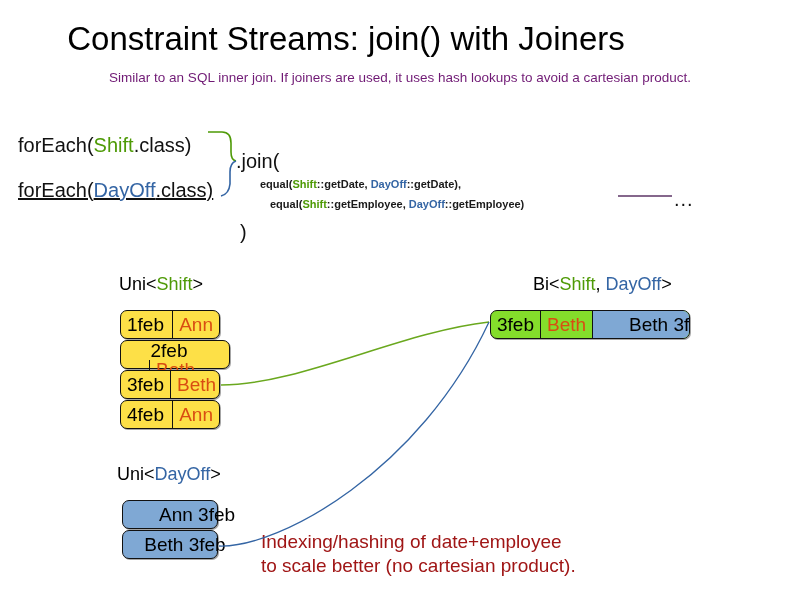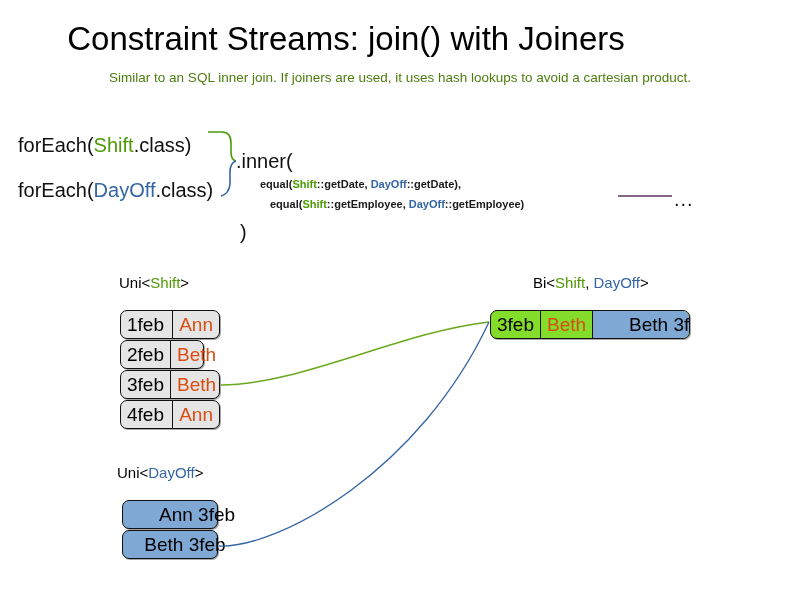--- a/index.html
+++ b/index.html
@@ -33,21 +33,21 @@
     letter-spacing: 0px;
     white-space: nowrap;
     color: #000;
   }
   #subtitle {
     position: absolute;
     left: 0; top: 70px;
     width: 800px;
     text-align: center;
     font-size: 13.5px;
-    color: #4d7c0f;
+    color: #701a75;
     white-space: nowrap;
   }
 
   
   .code-line {
     position: absolute;
     white-space: nowrap;
     font-size: 20px;
     color: #111111;
   }
@@ -55,78 +55,78 @@
     position: absolute;
     white-space: nowrap;
     font-size: 11px;
     color: #1a1a1a;
     font-weight: bold;
   }
   .tok-shift  { color: #4e9a06; }
   .tok-dayoff { color: #3465a4; }
 
   #foreach-shift  { left: 18px; top: 121px; margin-top: 13px; }
-  #foreach-dayoff { left: 18px; top: 179px; }
+  #foreach-dayoff { left: 18px; top: 179px; text-decoration: underline; }
   #join-open      { left: 236px; top: 150px; }
   #join-close     { left: 240px; top: 221px; }
   #equal-date     { left: 260px; top: 178px; }
   #equal-employee { left: 260px; top: 198px; margin-left: 10px; }
 
   #ellipsis {
     position: absolute;
     left: 674px; top: 188px;
     font-size: 20px;
     color: #111;
     letter-spacing: 1px;
   }
 
   
   .stream-label {
     position: absolute;
     white-space: nowrap;
-    font-size: 15px;
+    font-size: 18px;
     color: #000;
   }
   #label-uni-shift  { left: 119px; top: 274px; }
   #label-bi         { left: 502px; top: 274px; margin-left: 31px; }
   #label-uni-dayoff { left: 107px; top: 464px; margin-left: 10px; }
 
   
   .fact {
     position: absolute;
     box-sizing: border-box;
     border: 1.6px solid #111111;
     border-radius: 7px;
     display: flex;
     align-items: center;
     height: 29px;
     box-shadow: 1px 1px 0 rgba(0,0,0,0.35);
   }
-  .fact.green { background: #e5e5e5; }
+  .fact.green { background: #fde047; }
   .fact.blue  { background: #7fa8d4; }
 
   .cell {
     font-size: 19px;
     padding: 0 6px;
     line-height: 1;
     white-space: nowrap;
     display: flex;
     align-items: center;
     height: 100%;
   }
   .cell.date  { color: #000000; }
   .cell.name  { color: #d94d12; }
   .cell.plain { color: #000000; padding-left: 36px; }
   .cell.sep {
     border-left: 1.6px solid #111111;
   }
 
   
   #shift-row-0 { left: 120px; top: 310px; width: 100px; }
-  #shift-row-1 { left: 120px; top: 340px; width: 84px; }
+  #shift-row-1 { left: 120px; top: 340px; width: 110px; flex-direction: column; }
   #shift-row-2 { left: 120px; top: 370px; width: 100px; }
   #shift-row-3 { left: 120px; top: 400px; width: 100px; }
   #shift-row-0 .cell.date,
   #shift-row-1 .cell.date,
   #shift-row-2 .cell.date,
   #shift-row-3 .cell.date { width: 49px; }
 
   
   #dayoff-row-0 { left: 122px; top: 500px; width: 96px; }
   #dayoff-row-1 { left: 122px; top: 530px; width: 96px; justify-content: center; }
@@ -171,21 +171,21 @@
 
 <div class="stage">
 
   <div id="title">Constraint Streams: join() with Joiners</div>
   <div id="subtitle">Similar to an SQL inner join. If joiners are used, it uses hash lookups to avoid a cartesian product.</div>
 
   <div class="code-line" id="foreach-shift"><span>forEach(</span><span class="tok-shift">Shift</span><span>.class)</span></div>
 
   <div class="code-line" id="foreach-dayoff"><span>forEach(</span><span class="tok-dayoff">DayOff</span><span>.class)</span></div>
 
-  <div class="code-line" id="join-open">.inner(</div>
+  <div class="code-line" id="join-open">.join(</div>
 
   <div class="code-small" id="equal-date"><span>equal(</span><span class="tok-shift">Shift</span><span>::getDate, </span><span class="tok-dayoff">DayOff</span><span>::getDate),</span></div>
 
   <div class="code-small" id="equal-employee"><span>equal(</span><span class="tok-shift">Shift</span><span>::getEmployee, </span><span class="tok-dayoff">DayOff</span><span>::getEmployee)</span></div>
 
   <div class="code-line" id="join-close">)</div>
 
   <div id="ellipsis">...</div>
 
   <div class="stream-label" id="label-uni-shift"><span>Uni&lt;</span><span class="tok-shift">Shift</span><span>&gt;</span></div>
@@ -217,20 +217,24 @@
   <div class="fact blue" id="dayoff-row-1">
     <span class="cell plain">Beth 3feb</span>
   </div>
 
   <div class="fact" id="bi-row">
     <span class="cell date">3feb</span>
     <span class="cell name sep">Beth</span>
     <span class="cell plain pair">Beth 3feb</span>
   </div>
 
+  <div id="note">
+    <div>Indexing/hashing of date+employee</div>
+    <div>to scale better (no cartesian product).</div>
+  </div>
 
   <svg class="overlay" viewBox="0 0 800 600">
 
     <path d="M 208 132 L 222 132 Q 231 132 231 143 L 231 152 Q 231 160 236 161" fill="none" stroke="#4e9a06" stroke-width="1.6"></path>
 
     <path d="M 221 196 Q 229 194 230 184 L 230 172 Q 230 163 236 161" fill="none" stroke="#3465a4" stroke-width="1.6"></path>
 
     <line x1="618" y1="196" x2="672" y2="196" stroke="#5c3566" stroke-width="1.6"></line>
 
     <path d="M 221 385 C 300 385 400 332 489 322" fill="none" stroke="#6aa81e" stroke-width="1.6"></path>

